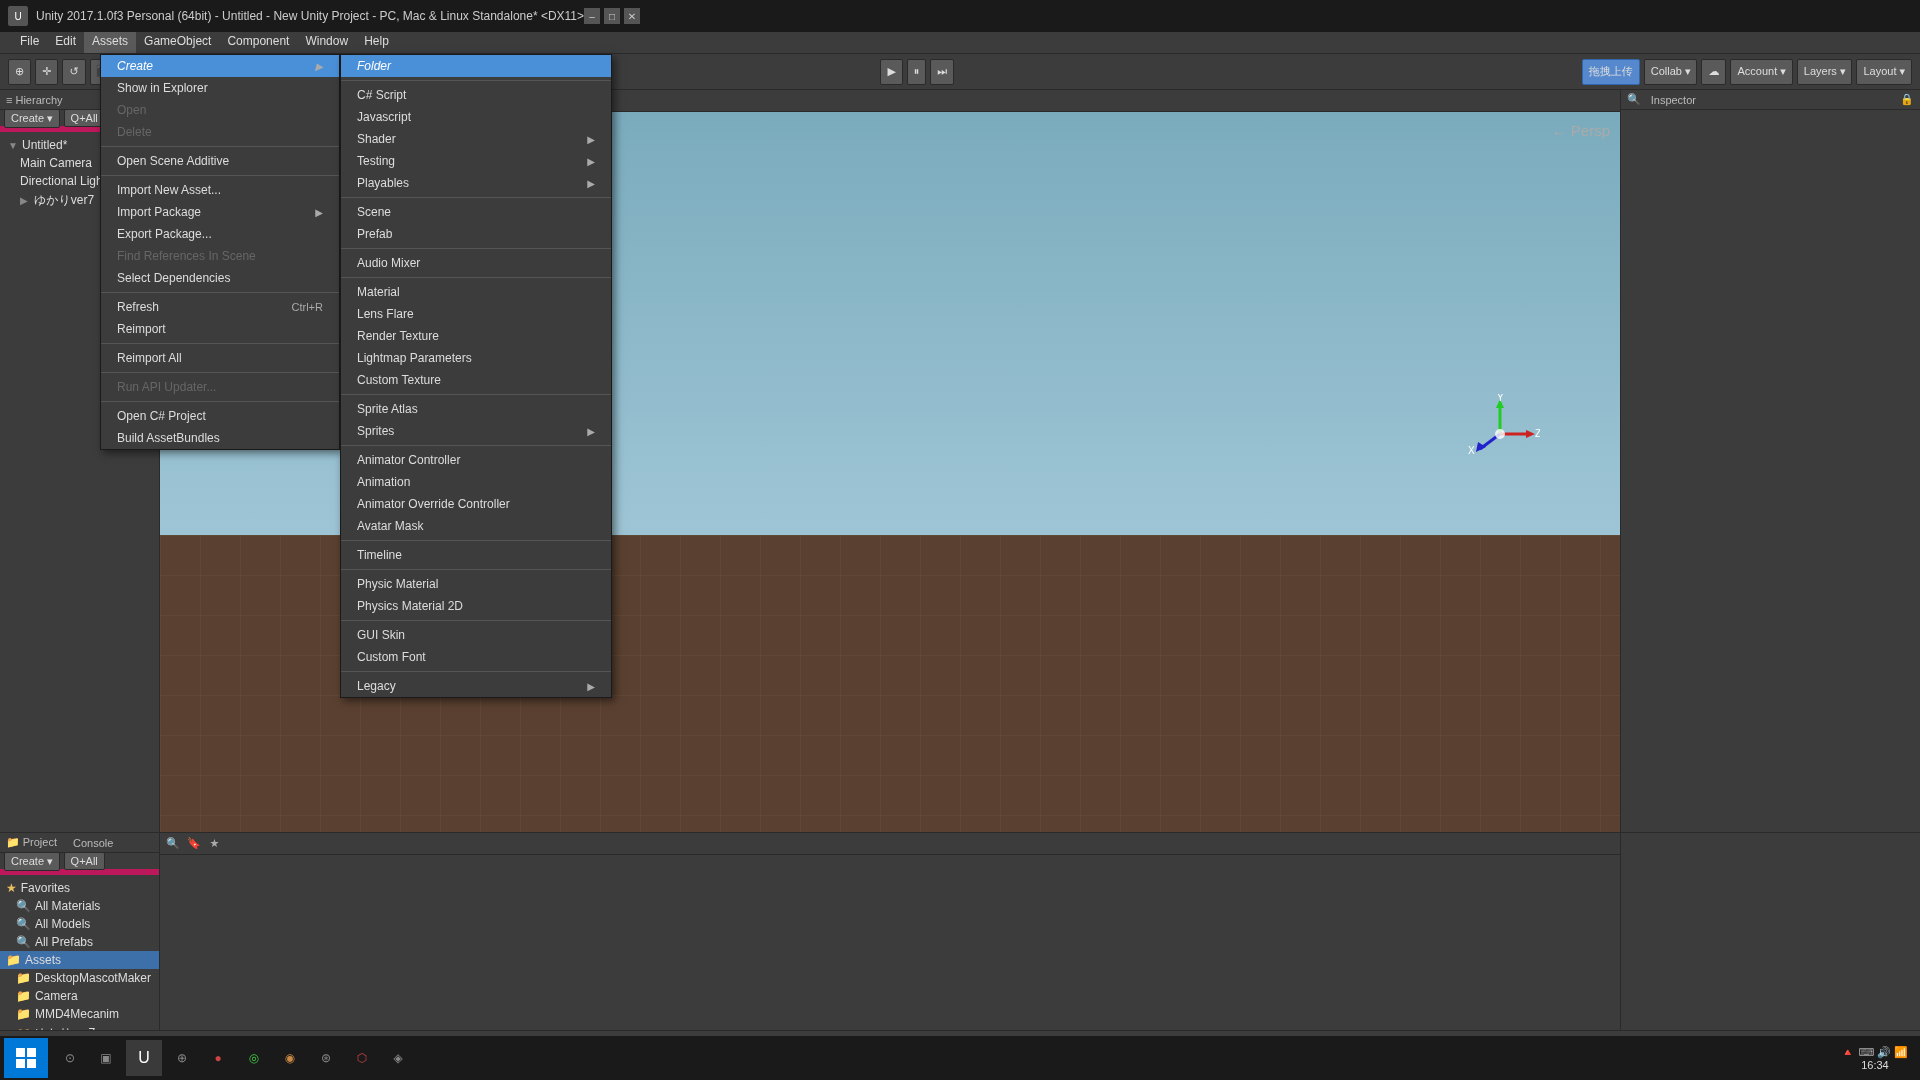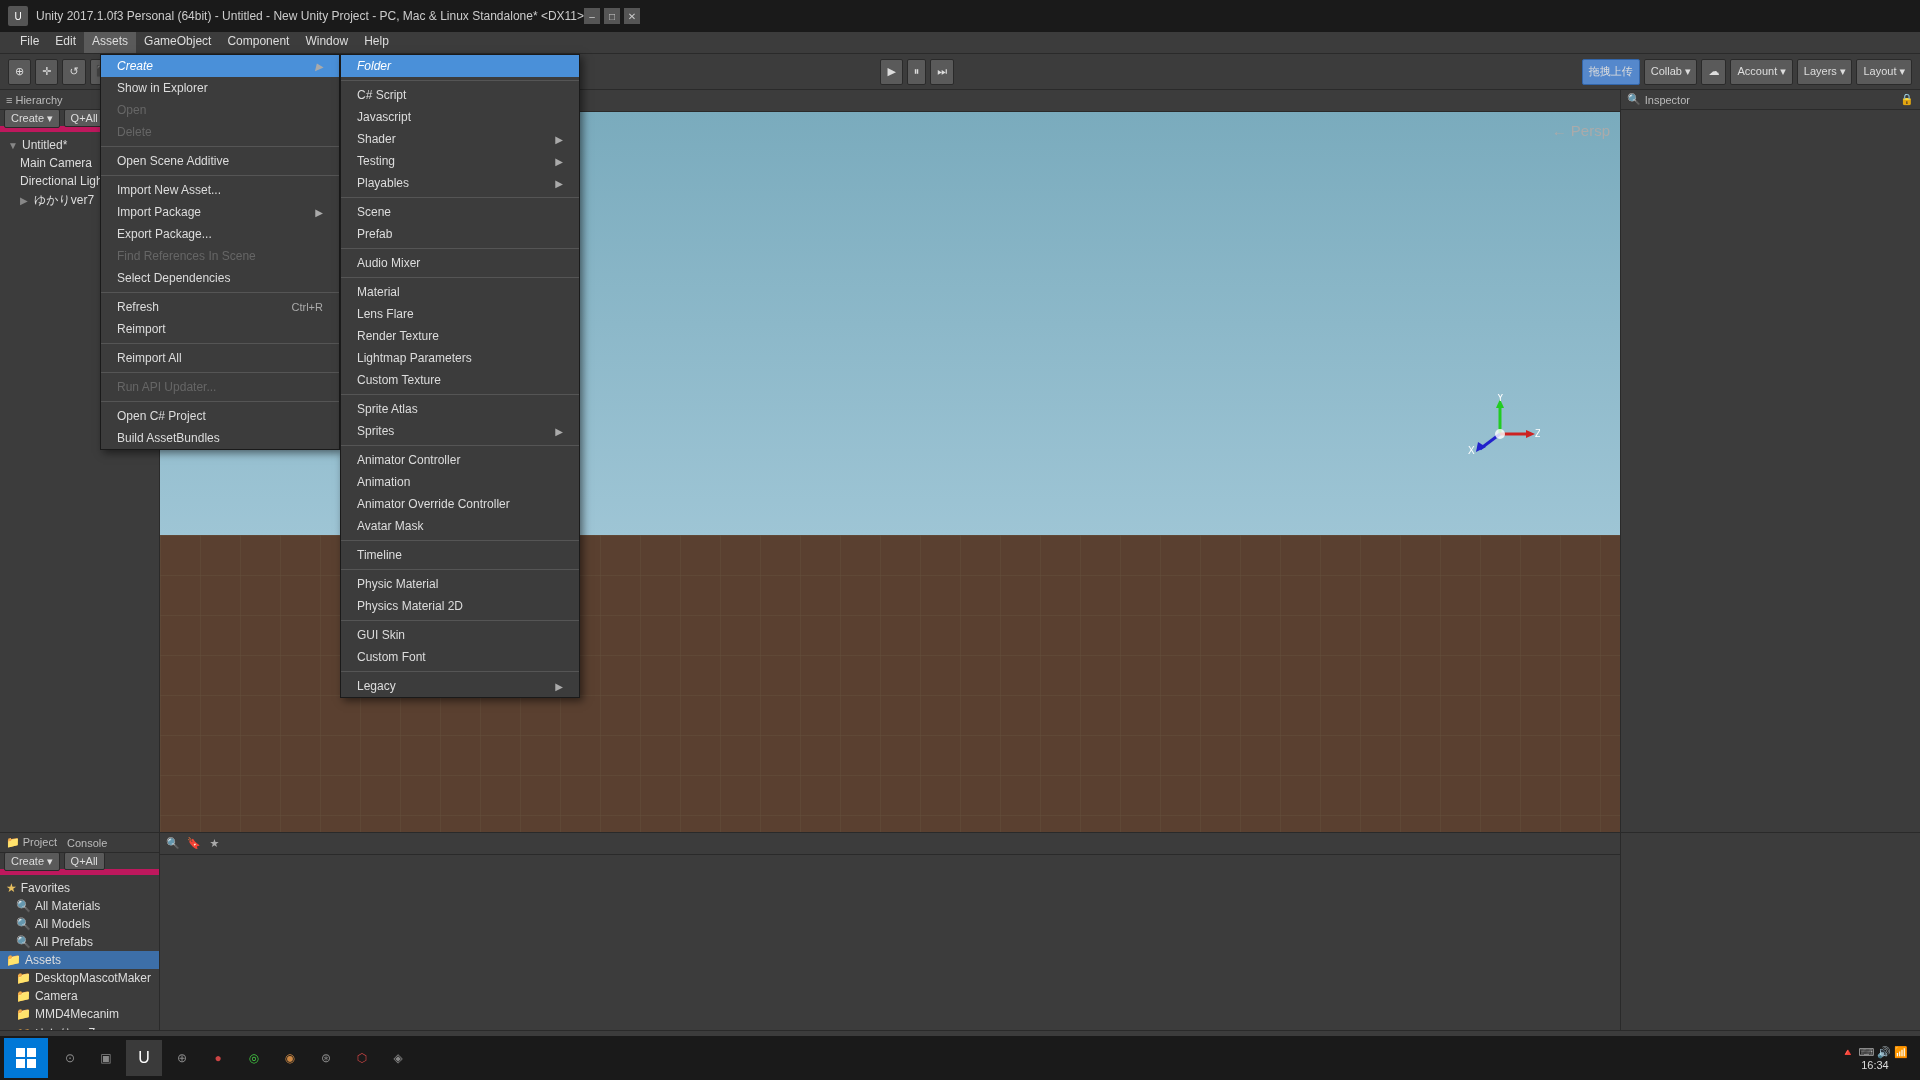--- a/index.html
+++ b/index.html
@@ -96,21 +96,21 @@
       border-right: 1px solid #2a2a2a;
       display: flex; flex-direction: column;
     }
     .panel-header {
       height: 20px;
       background: #3c3c3c;
       border-bottom: 1px solid #2a2a2a;
       display: flex; align-items: center;
       padding: 0 6px;
       font-size: 11px; color: #bbb;
-      gap: 4px;
+      gap: 10px;
     }
     .panel-content { padding: 4px 0; flex: 1; overflow-y: auto; }
     .hierarchy-create-bar {
       height: 22px;
       display: flex; align-items: center;
       padding: 0 4px;
       border-bottom: 6px solid #be185d;
       gap: 4px;
     }
     .create-btn {
@@ -199,21 +199,21 @@
       width: 240px;
       background: #3c3c3c;
       border: 1px solid #1a1a1a;
       box-shadow: 3px 3px 8px rgba(0,0,0,0.5);
       z-index: 100;
     }
     #context-menu-create {
       position: absolute;
       top: 54px;
       left: 340px;
-      width: 240px;
+      width: 272px;
       background: #3c3c3c;
       border: 1px solid #1a1a1a;
       box-shadow: 3px 3px 8px rgba(0,0,0,0.5);
       z-index: 101;
     }
 
     .ctx-item {
       padding: 4px 16px;
       color: #ddd;
       font-size: 12px;

